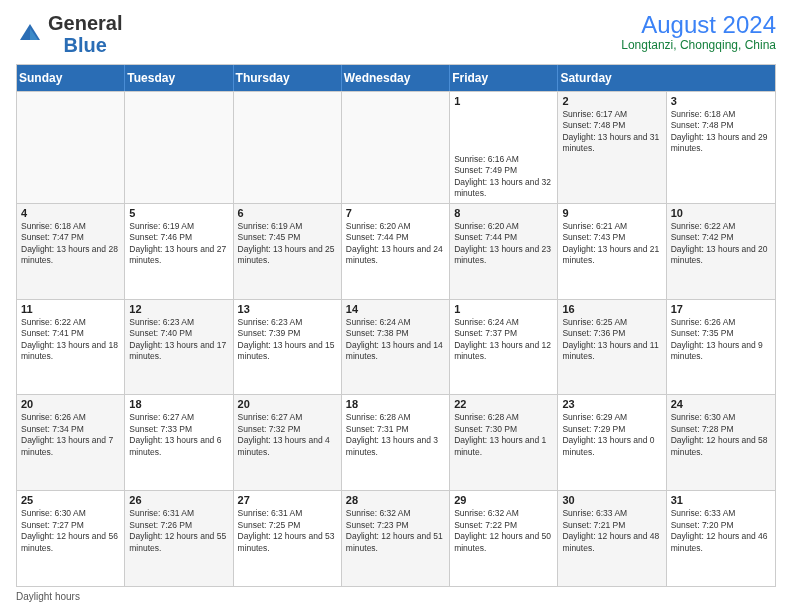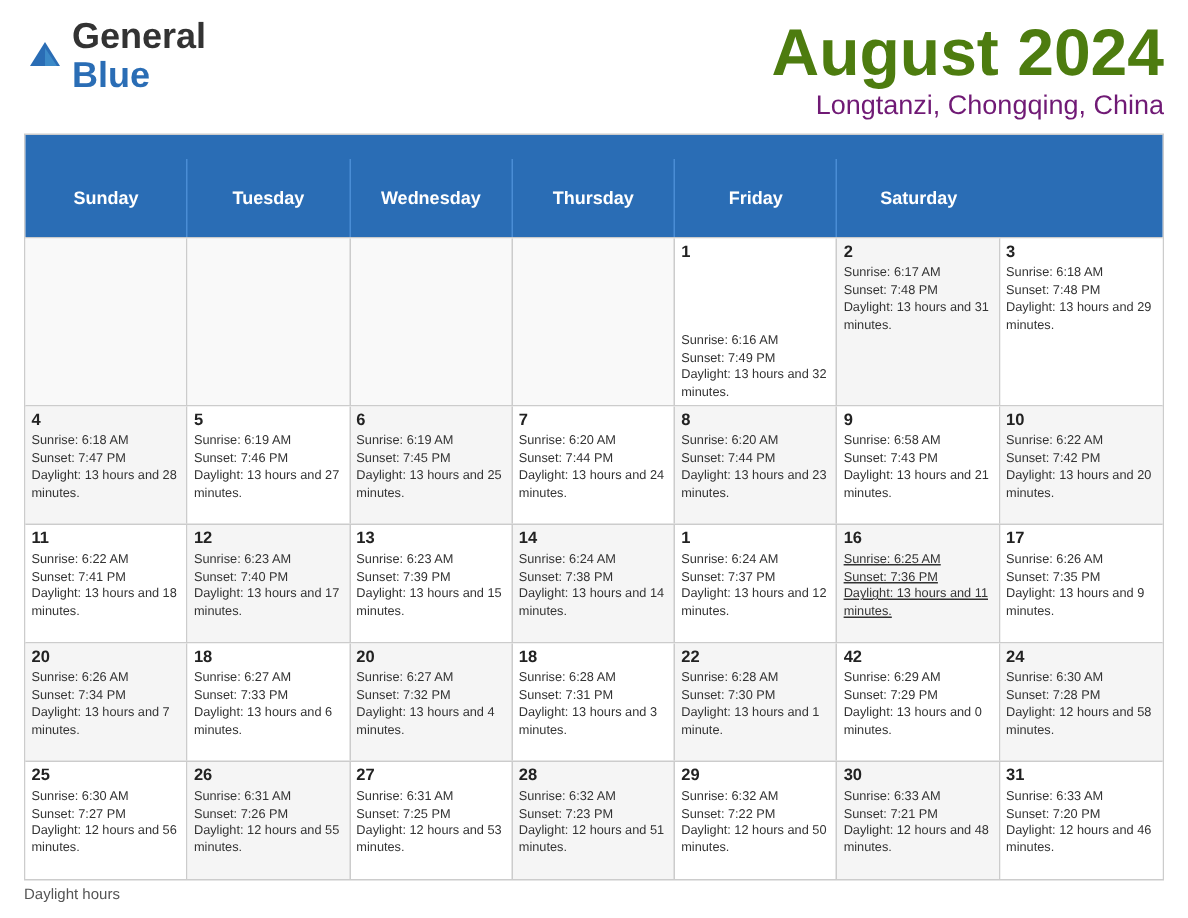--- a/index.html
+++ b/index.html
@@ -22,62 +22,62 @@
       justify-content: space-between;
       align-items: flex-start;
       margin-bottom: 8px;
     }
     .logo {
       display: flex;
       align-items: center;
       gap: 4px;
     }
     .logo-text {
-      font-size: 24px;
+      font-size: 20px;
       font-weight: bold;
       line-height: 1.1;
+      text-align: center;
     }
     .logo-general { color: #333; }
     .logo-blue { color: #2a6db5; }
     .logo-icon {
       width: 28px;
       height: 28px;
     }
     .title-block {
       text-align: right;
     }
     .month-year {
-      font-size: 44px;
-      font-weight: bold;
-      color: #4d7c0f;
+      font-size: 24px;
+      font-weight: normal;
+      color: #3b82f6;
       line-height: 1.1;
     }
     .location {
-      font-size: 18px;
-      color: #701a75;
+      font-size: 12px;
+      color: #15803d;
     }
     .calendar {
       flex: 1;
       display: flex;
       flex-direction: column;
       border: 1px solid #ccc;
     }
     .calendar-header {
       display: grid;
       grid-template-columns: repeat(7, 1fr);
       background: #2a6db5;
     }
     .cal-header-cell {
       color: #fff;
       font-size: 12px;
       font-weight: bold;
-      text-align: center;
-      padding: 19px 2px;
+      text-align: left;
+      padding: 6px 2px;
       border-right: 1px solid #4a8dd5;
-      margin-top: 16px;
     }
     .cal-header-cell:last-child { border-right: none; }
     .calendar-body {
       flex: 1;
       display: flex;
       flex-direction: column;
     }
     .cal-row {
       display: grid;
       grid-template-columns: repeat(7, 1fr);
@@ -132,22 +132,22 @@
     <div class="title-block">
       <div class="month-year">August 2024</div>
       <div class="location">Longtanzi, Chongqing, China</div>
     </div>
   </div>
 
   <div class="calendar">
     <div class="calendar-header">
     <div class="cal-header-cell">Sunday</div>
         <div class="cal-header-cell">Tuesday</div>
+        <div class="cal-header-cell">Thursday</div>
         <div class="cal-header-cell">Wednesday</div>
-        <div class="cal-header-cell">Thursday</div>
         <div class="cal-header-cell">Friday</div>
         <div class="cal-header-cell">Saturday</div>
       </div>
     <div class="calendar-body">
     <div class="cal-row">
           <div class="cal-cell empty"></div>
           <div class="cal-cell empty"></div>
           <div class="cal-cell empty"></div>
           <div class="cal-cell empty"></div>
           <div class="cal-cell">
@@ -195,21 +195,21 @@
 Daylight: 13 hours and 24 minutes.</div>
           </div>
           <div class="cal-cell shaded">
             <div class="day-num">8</div>
             <div class="cell-info" style="white-space: pre-line;">Sunrise: 6:20 AM
 Sunset: 7:44 PM
 Daylight: 13 hours and 23 minutes.</div>
           </div>
           <div class="cal-cell">
             <div class="day-num">9</div>
-            <div class="cell-info" style="white-space: pre-line;">Sunrise: 6:58 AM
+            <div class="cell-info" style="white-space: pre-line;">Sunrise: 6:21 AM
 Sunset: 7:43 PM
 Daylight: 13 hours and 21 minutes.</div>
           </div>
           <div class="cal-cell shaded">
             <div class="day-num">10</div>
             <div class="cell-info" style="white-space: pre-line;">Sunrise: 6:22 AM
 Sunset: 7:42 PM
 Daylight: 13 hours and 20 minutes.</div>
           </div>
         </div>
@@ -239,21 +239,21 @@
 Daylight: 13 hours and 14 minutes.</div>
           </div>
           <div class="cal-cell">
             <div class="day-num">1</div>
             <div class="cell-info" style="white-space: pre-line;">Sunrise: 6:24 AM
 Sunset: 7:37 PM
 Daylight: 13 hours and 12 minutes.</div>
           </div>
           <div class="cal-cell shaded">
             <div class="day-num">16</div>
-            <div class="cell-info" style="white-space: pre-line; text-decoration: underline;">Sunrise: 6:25 AM
+            <div class="cell-info" style="white-space: pre-line;">Sunrise: 6:25 AM
 Sunset: 7:36 PM
 Daylight: 13 hours and 11 minutes.</div>
           </div>
           <div class="cal-cell">
             <div class="day-num">17</div>
             <div class="cell-info" style="white-space: pre-line;">Sunrise: 6:26 AM
 Sunset: 7:35 PM
 Daylight: 13 hours and 9 minutes.</div>
           </div>
         </div>
@@ -282,21 +282,21 @@
 Sunset: 7:31 PM
 Daylight: 13 hours and 3 minutes.</div>
           </div>
           <div class="cal-cell shaded">
             <div class="day-num">22</div>
             <div class="cell-info" style="white-space: pre-line;">Sunrise: 6:28 AM
 Sunset: 7:30 PM
 Daylight: 13 hours and 1 minute.</div>
           </div>
           <div class="cal-cell">
-            <div class="day-num">42</div>
+            <div class="day-num">23</div>
             <div class="cell-info" style="white-space: pre-line;">Sunrise: 6:29 AM
 Sunset: 7:29 PM
 Daylight: 13 hours and 0 minutes.</div>
           </div>
           <div class="cal-cell shaded">
             <div class="day-num">24</div>
             <div class="cell-info" style="white-space: pre-line;">Sunrise: 6:30 AM
 Sunset: 7:28 PM
 Daylight: 12 hours and 58 minutes.</div>
           </div>

